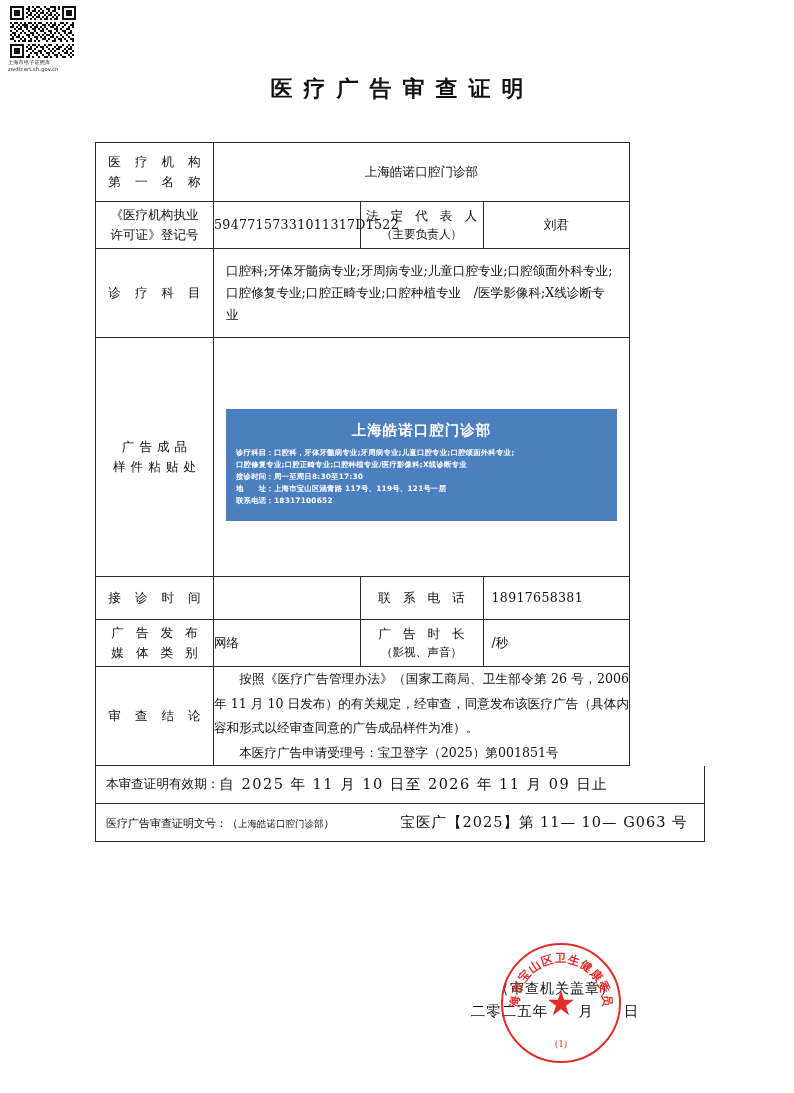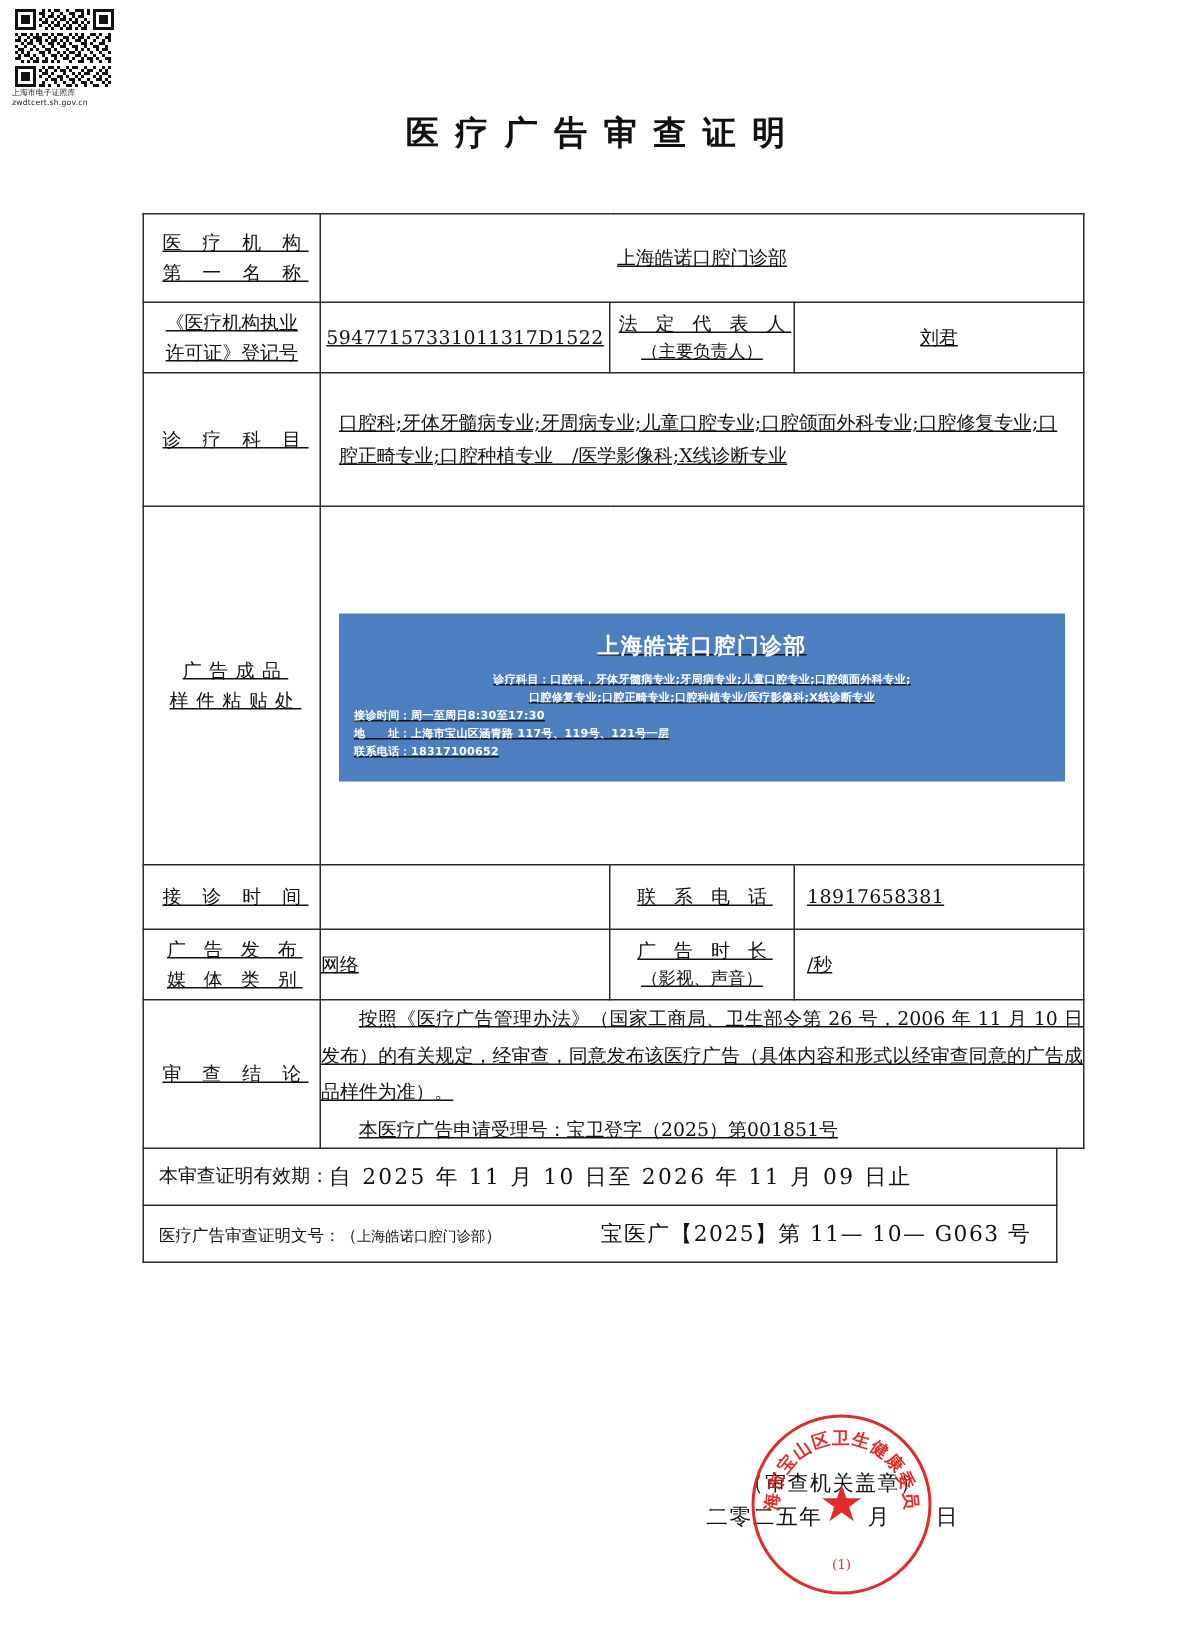--- a/index.html
+++ b/index.html
@@ -20,21 +20,21 @@
 
   
   .doc-title{
     position:absolute;left:0;top:74px;width:794px;text-align:center;
     font-size:22px;font-weight:700;letter-spacing:11px;text-indent:11px;
     font-family:Liberation Serif, serif;
   }
 
   
   .sheet{position:absolute;left:95px;top:142px;width:610px;}
-  table.main{border-collapse:collapse;width:628px;table-layout:fixed;text-decoration:underline;}
+  table.main{border-collapse:collapse;width:535px;table-layout:fixed;}
   table.main td{
     border:1px solid #2b2b2b;
     padding:0;
     vertical-align:middle;
     font-size:12.6px;
   }
   .lbl{
     text-align:center;
     letter-spacing:5px;text-indent:5px;
     line-height:1.55;
@@ -53,21 +53,21 @@
   
   .ad-cell{height:238px;vertical-align:top;}
   .ad-box{
     background:#4c7fc0;color:#ffffff;
     margin:16px 12px 0 12px;
     padding:12px 10px 14px 10px;
     font-family:"DejaVu Sans","Liberation Sans",sans-serif;
   }
   .ad-title{text-align:center;font-size:14.5px;font-weight:700;letter-spacing:1px;margin-bottom:7px;}
   .ad-line{font-size:7.4px;font-weight:700;line-height:1.62;letter-spacing:.2px;}
-  .ad-line.c{text-align:center;}
+  .ad-line.c{}
   .ad-kv{display:flex;}
   .ad-k{white-space:pre;}
 
   
   .concl{padding:9px 14px 9px 12px;font-size:12.4px;line-height:1.95;text-align:justify;margin-top:47px;}
   .concl p{margin:0;text-indent:2em;}
 
   
   .strip{border-collapse:collapse;width:610px;table-layout:fixed;}
   .strip td{border:1px solid #2b2b2b;border-top:none;padding:9px 10px;font-size:13px;}

